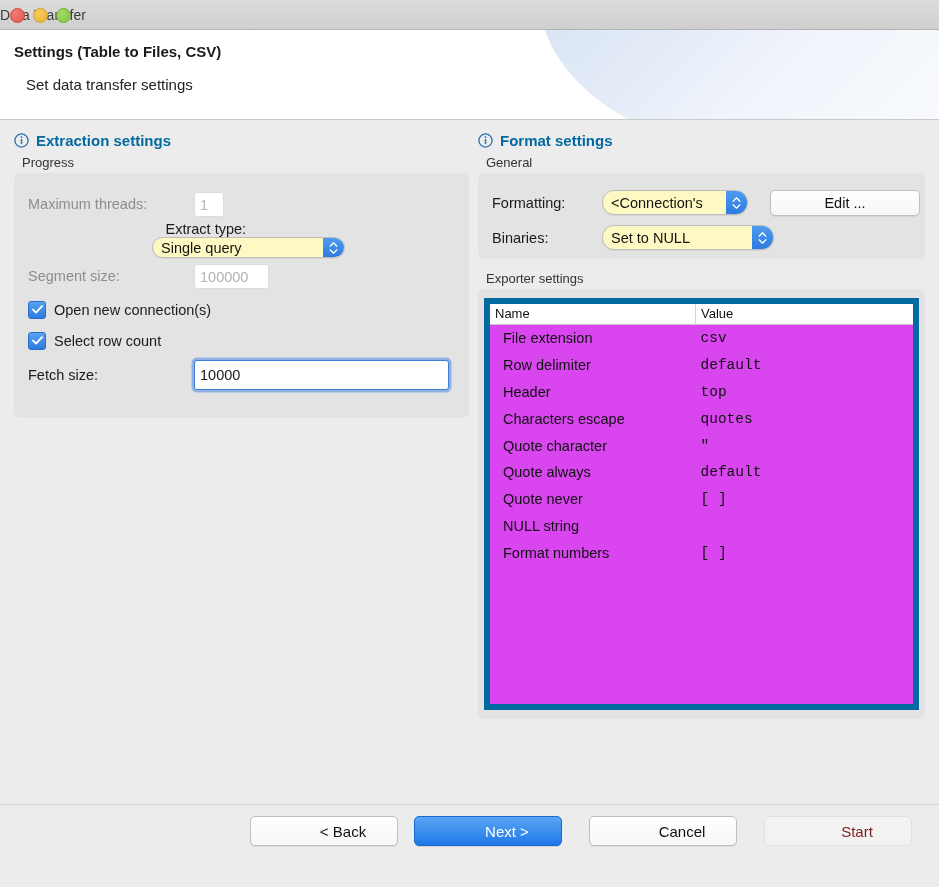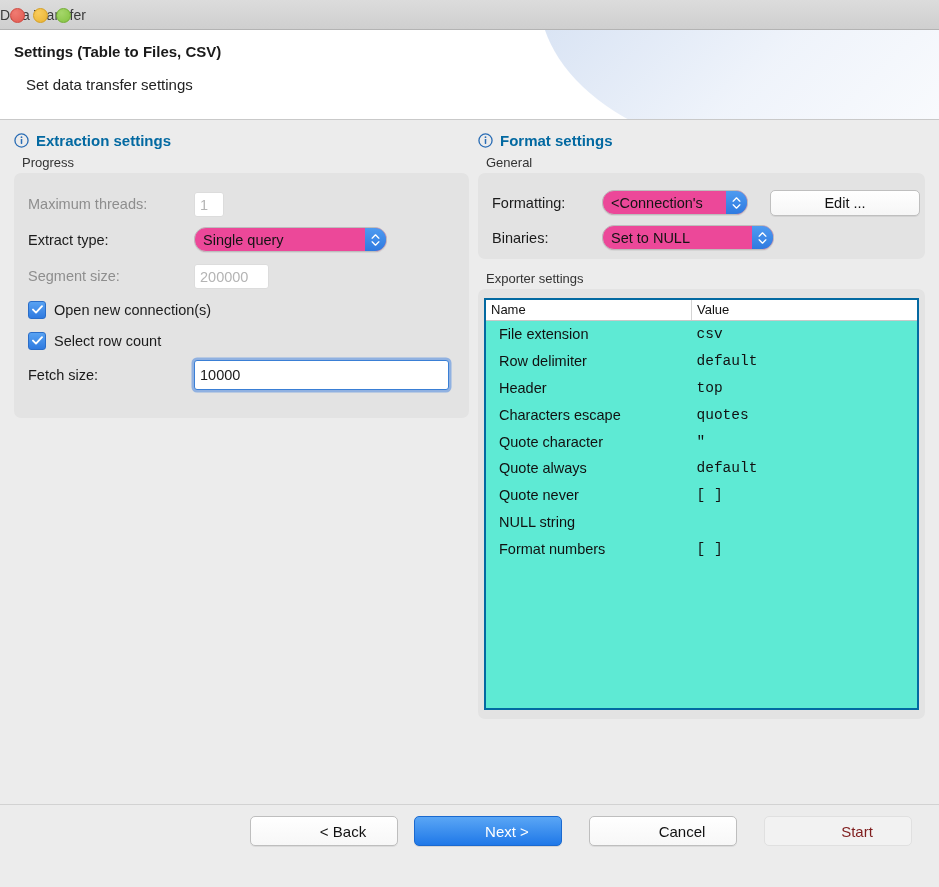--- a/index.html
+++ b/index.html
@@ -157,21 +157,21 @@
     border: 1px solid #3a7fd5;
     box-shadow: 0 0 0 2.5px rgba(100,150,225,0.65);
   }
 
   
   .combo {
     position: relative;
     display: inline-flex;
     align-items: center;
     height: 25px;
-    background: #ec4899;
+    background: #fef9c3;
     border: 1px solid #bdbdbd;
     border-radius: 12px;
     box-sizing: border-box;
     overflow: hidden;
     box-shadow: 0 1px 0 rgba(0,0,0,0.06);
   }
   .combo .combo-text {
     flex: 1 1 auto;
     padding: 0 4px 0 8px;
     font-size: 14.5px;
@@ -225,22 +225,22 @@
     font-size: 14.5px;
     color: #111;
     font-family: "Liberation Sans", sans-serif;
     cursor: default;
     box-shadow: 0 1px 0 rgba(0,0,0,0.07);
   }
 
   
   .tablebox {
     box-sizing: border-box;
-    background: #5eead4;
-    border: 2px solid #0369a1;
+    background: #d946ef;
+    border: 6px solid #0369a1;
     overflow: hidden;
   }
   table.props {
     border-collapse: collapse;
     width: 100%;
     table-layout: fixed;
   }
   table.props th {
     font-size: 13px;
     font-weight: normal;
@@ -331,38 +331,38 @@
 
     <div class="group-label">Progress</div>
 
     <div class="group-box" style="width:455px;height:245px;padding:14px 0 0 14px;">
 
       <div class="row" style="height:34px;">
         <span class="lbl dim" style="width:166px;">Maximum threads:</span>
         <span class="field disabled" style="width:30px;height:25px;line-height:20px;">1</span>
       </div>
 
-      <div class="row" style="height:37px;">
+      <div class="row" style="height:37px;flex-direction:column;">
         <span class="lbl" style="width:166px;">Extract type:</span>
         <span class="combo" style="width:193px;">
           <span class="combo-text">Single query</span>
           <span class="stepper">
             <svg class="chev" viewBox="0 0 10 6">
                 <path d="M1 5 L5 1 L9 5" fill="none" stroke="#ffffff" stroke-width="1.6" stroke-linecap="round" stroke-linejoin="round"></path>
               </svg>
             <svg class="chev" viewBox="0 0 10 6">
                 <path d="M1 1 L5 5 L9 1" fill="none" stroke="#ffffff" stroke-width="1.6" stroke-linecap="round" stroke-linejoin="round"></path>
               </svg>
           </span>
         </span>
       </div>
 
       <div class="row" style="height:36px;">
         <span class="lbl dim" style="width:166px;">Segment size:</span>
-        <span class="field disabled" style="width:75px;height:25px;line-height:20px;">200000</span>
+        <span class="field disabled" style="width:75px;height:25px;line-height:20px;">100000</span>
       </div>
 
       <div class="cbrow" style="height:31px;">
         <span class="checkbox">
           <svg width="11" height="9" viewBox="0 0 11 9">
               <path d="M1 4.6 L4 7.6 L10 1.2" fill="none" stroke="#ffffff" stroke-width="1.9" stroke-linecap="round" stroke-linejoin="round"></path>
             </svg>
         </span>
         <span class="lbl">Open new connection(s)</span>
       </div>

